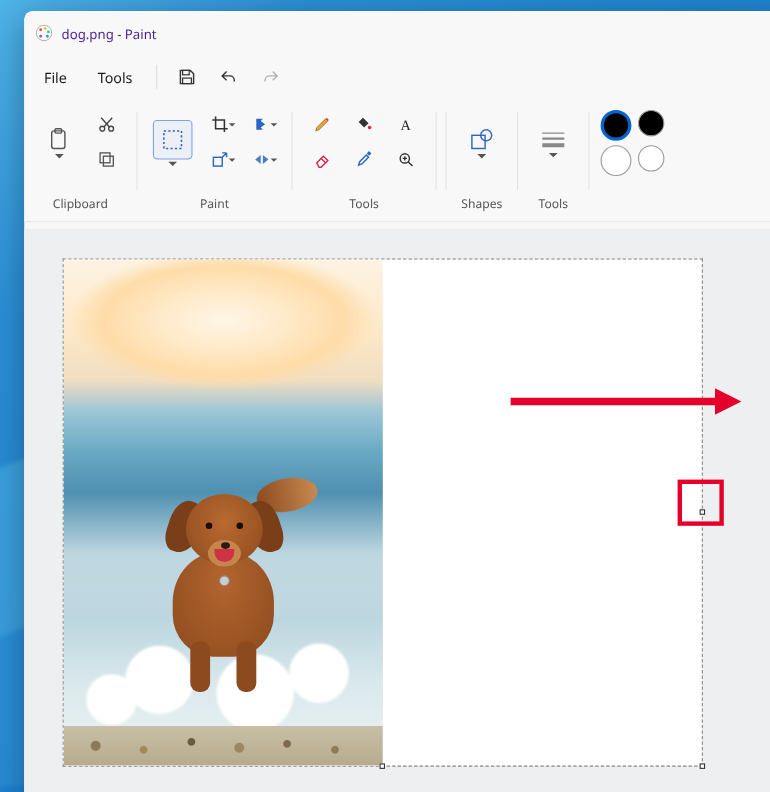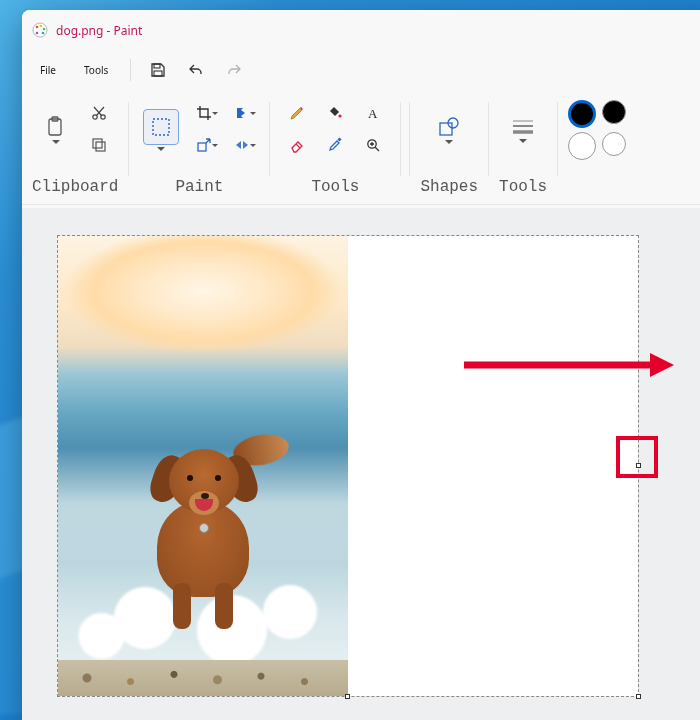--- a/index.html
+++ b/index.html
@@ -26,41 +26,41 @@
     background: #f8f8f8;
     border-radius: 8px 0 0 0;
     box-shadow: 0 8px 32px rgba(0,0,0,.3);
     overflow: hidden;
   }
   .titlebar {
     height: 40px; display:flex; align-items:center; padding:0 10px; gap:8px;
     background:#f8f8f8;
   }
   .app-icon { width:16px; height:16px; }
-  .title-text { font-size:12px; color:#be185d; }
+  .title-text { font-size:12px; color:#4c1d95; }
 
   .menubar {
     height: 40px; display:flex; align-items:center; gap:4px; padding:0 6px;
     background:#f8f8f8;
   }
-  .menu-item { padding:6px 12px; font-size:10px; border-radius:4px; cursor:default; }
+  .menu-item { padding:6px 12px; font-size:13px; border-radius:4px; cursor:default; }
   .vsep { width:1px; height:22px; background:#ddd; margin:0 6px; }
   .icon-btn {
     width:34px; height:30px; display:flex; align-items:center; justify-content:center;
     border-radius:4px; cursor:default;
   }
   .icon-btn.disabled { opacity:.35; }
 
   .ribbon {
     display:flex; background:#f8f8f8; padding:8px 4px 0 4px;
     border-bottom:1px solid #e6e6e6;
   }
   .group { display:flex; flex-direction:column; align-items:center; padding:0 6px; }
   .group-body { display:flex; align-items:flex-start; gap:4px; min-height:74px; }
-  .group-label { font-size:16px; color:#555; padding:6px 0 8px;font-family:Liberation Mono, monospace; }
+  .group-label { font-size:11px; color:#555; padding:6px 0 8px; }
   .gsep { width:1px; background:#e4e4e4; margin:4px 4px 28px; }
 
   .big-btn {
     display:flex; flex-direction:column; align-items:center; justify-content:center;
     width:44px; height:64px; border-radius:4px; cursor:default;
   }
   .col { display:flex; flex-direction:column; gap:2px; }
   .small-btn {
     width:34px; height:30px; display:flex; align-items:center; justify-content:center;
     border-radius:4px; cursor:default; position:relative;

